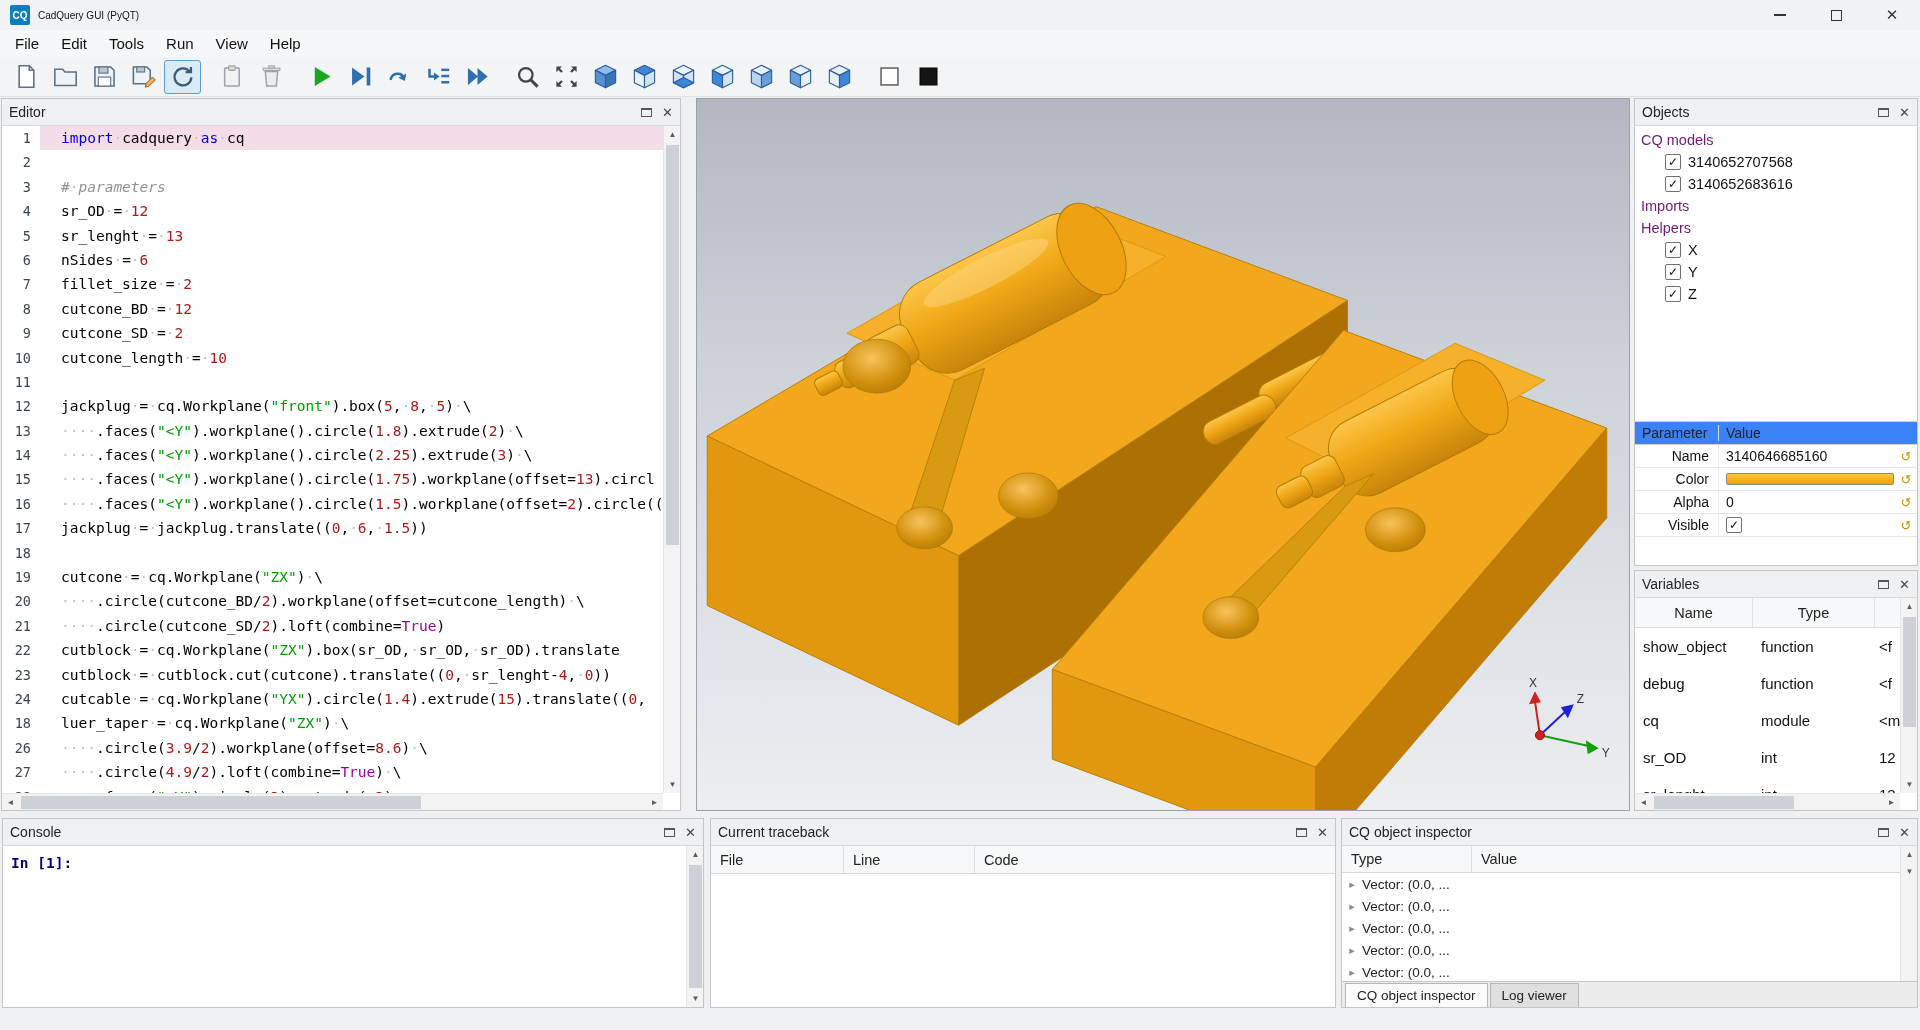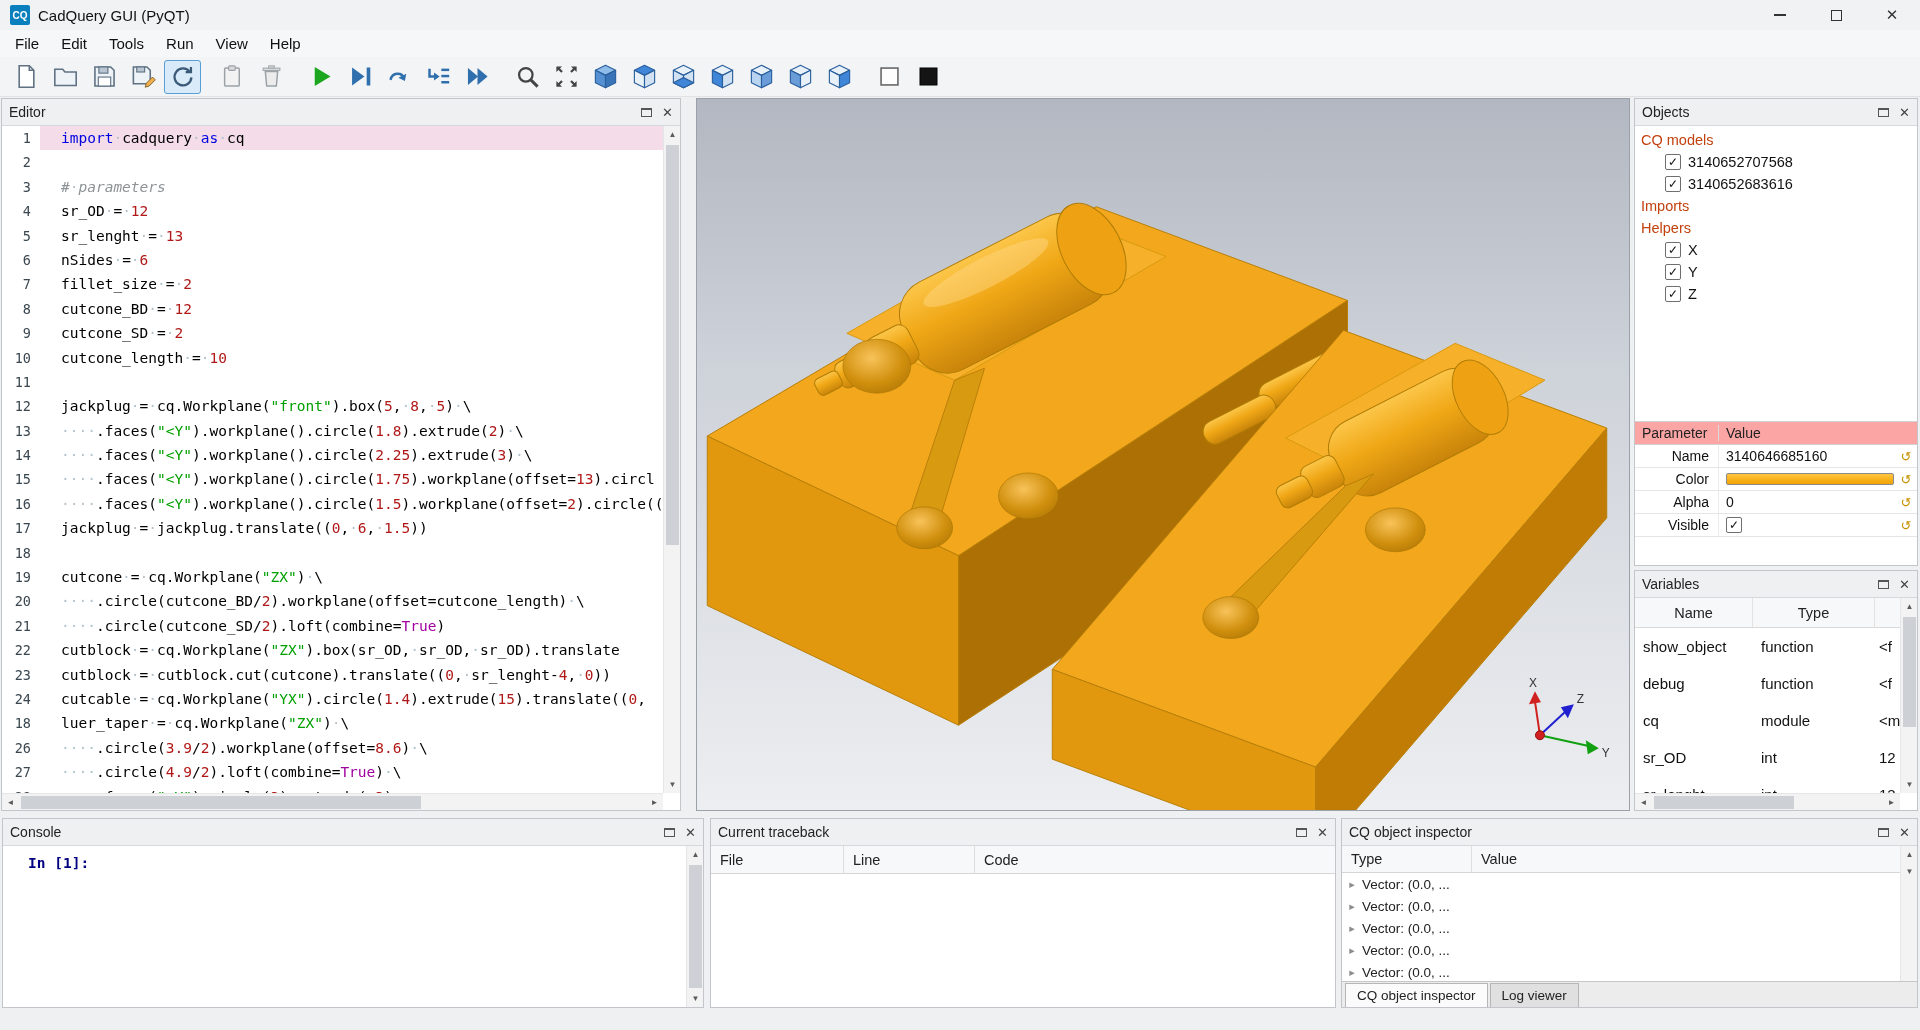--- a/index.html
+++ b/index.html
@@ -1,21 +1,21 @@
 <!DOCTYPE html>
 <html><head>
 <meta charset="utf-8">
 <style>
   *{margin:0;padding:0;box-sizing:border-box;}
   html,body{width:1920px;height:1030px;overflow:hidden;background:#eef0f1;font-family:"Liberation Sans",sans-serif;}
 
   
   .titlebar{position:absolute;left:0;top:0;width:1920px;height:30px;background:#f1f2f3;display:flex;align-items:center;}
   .app-icon{width:20px;height:20px;background:#0a7fbe;color:#fff;font-size:10px;font-weight:bold;display:flex;align-items:center;justify-content:center;margin:0 8px 0 10px;border-radius:2px;}
-  .win-title{font-size:15px;color:#111;}
+  .win-title{font-size:10px;color:#111;}
   .win-controls{margin-left:auto;display:flex;height:30px;}
   .win-btn{width:56px;height:30px;display:flex;align-items:center;justify-content:center;color:#333;}
   .min-glyph{width:12px;height:1.5px;background:#333;}
   .max-glyph{width:11px;height:11px;border:1.3px solid #333;}
   .close-glyph{font-size:15px;}
   .menubar{position:absolute;left:0;top:30px;width:1920px;height:27px;background:#f6f7f8;display:flex;align-items:center;padding-left:4px;}
   .menu-item{padding:0 11px;font-size:15px;color:#101010;}
   .toolbar{position:absolute;left:0;top:57px;width:1920px;height:40px;background:#f3f4f5;border-bottom:1px solid #e2e2e2;display:flex;align-items:center;padding-left:8px;gap:2px;}
   .tb{width:37px;height:34px;display:flex;align-items:center;justify-content:center;border-radius:3px;border:1px solid transparent;}
   .tb svg{width:27px;height:27px;}
@@ -56,25 +56,25 @@
   .tk-const{color:#a000a0;}
   .tk-pl{color:#000;}
 
   
   #viewport{position:absolute;left:696px;top:98px;width:934px;height:713px;border:1px solid #9aa1a8;background:linear-gradient(180deg,#b2b7c1 0%,#ced2d9 38%,#eceef1 100%);}
   #viewport svg{display:block;width:100%;height:100%;}
 
   
   #objects-panel{left:1634px;top:98px;width:284px;height:468px;}
   .tree{position:absolute;left:0;top:30px;right:0;}
-  .tree-root{height:22px;display:flex;align-items:center;padding-left:6px;font-size:14.5px;color:#c2410c;}
+  .tree-root{height:22px;display:flex;align-items:center;padding-left:6px;font-size:14.5px;color:#701a75;}
   .tree-child{height:22px;display:flex;align-items:center;gap:7px;padding-left:30px;font-size:14.5px;color:#111;}
   .cb{width:16px;height:16px;border:1px solid #6f6f6f;background:#fff;display:inline-flex;align-items:center;justify-content:center;font-size:12px;color:#111;flex:none;border-radius:2px;}
   .props{position:absolute;left:0;right:0;top:322px;}
-  .props-head{display:flex;height:24px;background:#fca5a5;border-top:1px solid #d2d2d2;border-bottom:1px solid #d2d2d2;align-items:center;}
+  .props-head{display:flex;height:24px;background:#3b82f6;border-top:1px solid #d2d2d2;border-bottom:1px solid #d2d2d2;align-items:center;}
   .prop-th{font-size:14px;color:#222;display:flex;align-items:center;}
   .prop-th.param{width:84px;padding-left:7px;border-right:1px solid #dadada;}
   .prop-th.val{flex:1;padding-left:7px;}
   .prop-row{display:flex;height:23px;align-items:center;border-bottom:1px solid #e6e6e6;}
   .prop-name{width:84px;height:100%;display:flex;align-items:center;justify-content:flex-end;padding-right:9px;font-size:14px;color:#111;border-right:1px solid #ececec;}
   .prop-val{flex:1;display:flex;align-items:center;padding-left:7px;font-size:14px;color:#111;overflow:hidden;}
   .swatch{width:168px;height:12px;border:1px solid #8a8a8a;border-radius:2px;}
   .prop-reset{width:22px;text-align:center;font-size:13px;color:#c89200;}
 
   
@@ -85,21 +85,21 @@
   .var-th.t{width:122px;}
   .var-body{position:absolute;left:0;top:57px;right:17px;bottom:17px;overflow:hidden;}
   .var-row{display:flex;height:37px;align-items:center;font-size:15px;color:#111;}
   .var-name{width:118px;padding-left:8px;overflow:hidden;white-space:nowrap;}
   .var-type{width:122px;padding-left:8px;overflow:hidden;white-space:nowrap;}
   .var-val{flex:1;padding-left:4px;overflow:hidden;white-space:nowrap;}
 
   
   #console-panel{left:2px;top:818px;width:702px;height:190px;}
   .console-body{position:absolute;left:0;top:27px;right:17px;bottom:0;padding:9px 8px;font-family:"DejaVu Sans Mono",monospace;font-size:14.5px;}
-  .console-prompt{color:#000080;font-weight:bold;margin-left:17px;}
+  .console-prompt{color:#000080;font-weight:bold;}
 
   #traceback-panel{left:710px;top:818px;width:626px;height:190px;}
   .tb-head{position:absolute;left:0;top:27px;right:0;height:28px;display:flex;background:#f7f8f9;border-bottom:1px solid #d6d6d6;}
   .tb-th{display:flex;align-items:center;padding-left:9px;font-size:14.5px;color:#222;border-right:1px solid #dedede;}
   .tb-th.c0{width:133px;}
   .tb-th.c1{width:131px;}
   .tb-th.c2{flex:1;border-right:none;}
 
   #inspector-panel{left:1341px;top:818px;width:577px;height:190px;}
   .insp-head{position:absolute;left:0;top:27px;right:17px;height:27px;display:flex;background:#f7f8f9;border-bottom:1px solid #d6d6d6;}

